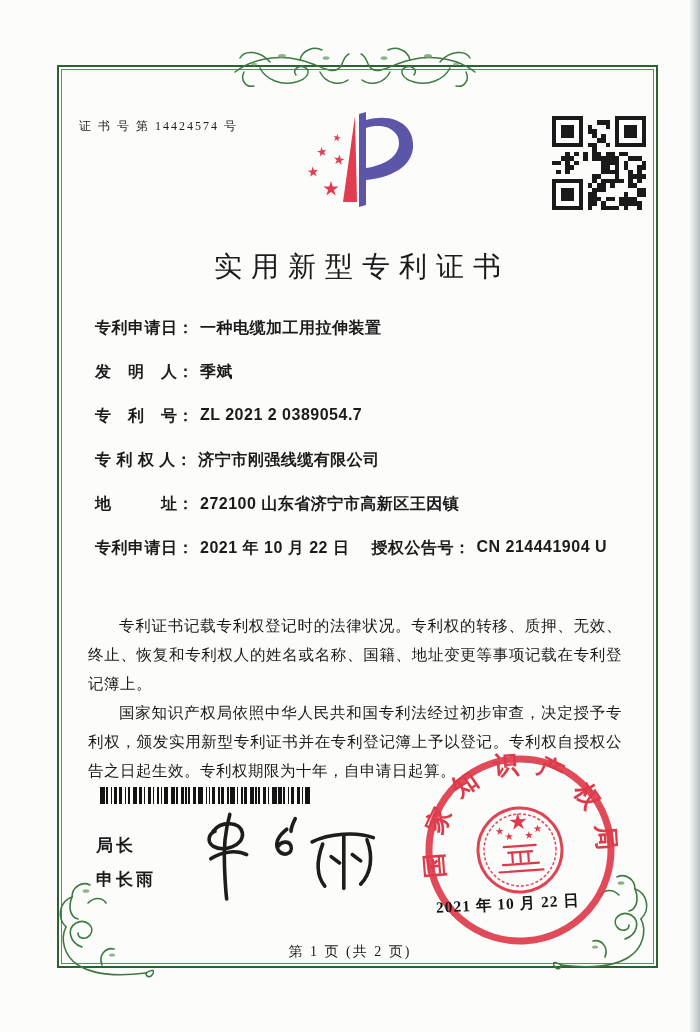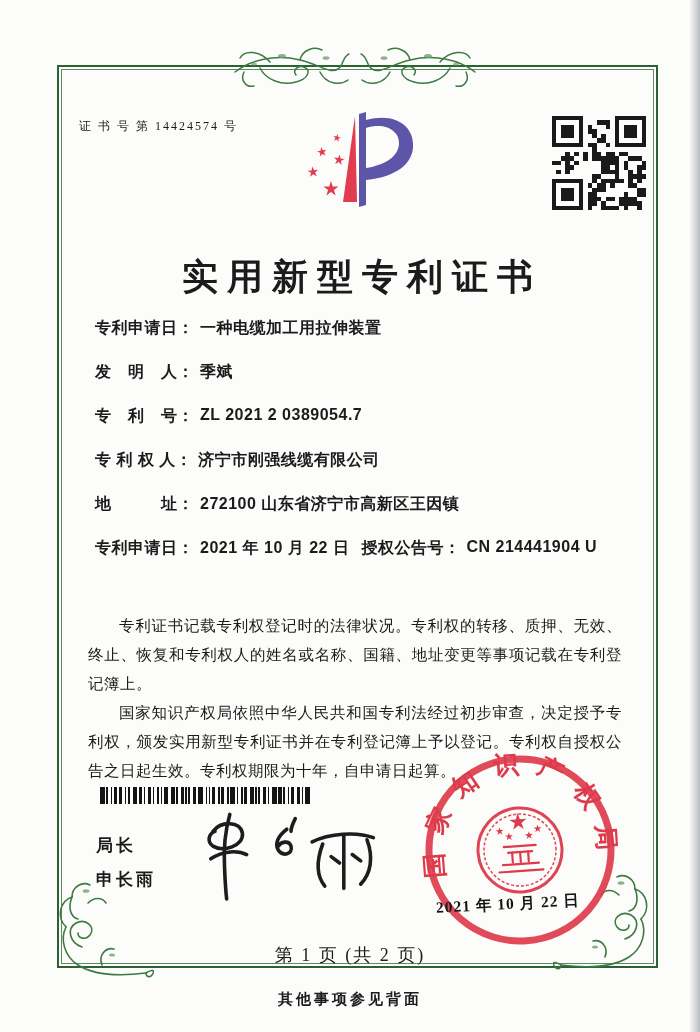--- a/index.html
+++ b/index.html
@@ -8,46 +8,46 @@
   .edge-shadow{position:absolute;right:0;top:0;width:11px;height:100%;
          background:linear-gradient(to right,rgba(182,190,195,0),#b6bec3);}
   
   .frame{position:absolute;left:57px;top:65px;width:597px;height:899px;border:2px solid #2d6134;}
   .frame-inner{position:absolute;inset:2px;border:1px solid #5d8a62;}
   
   .cert-no{position:absolute;left:79px;top:118px;font-size:12px;letter-spacing:2px;}
   .logo{position:absolute;left:293px;top:110px;}
   .qr{position:absolute;left:552px;top:116px;}
   .title{position:absolute;left:0;right:0;top:229px;text-align:center;
-         font-size:36px;font-weight:bold;letter-spacing:9px;margin-left:24px;}
+         font-size:28px;font-weight:normal;letter-spacing:9px;margin-left:24px;}
   
   .fields{position:absolute;left:95px;top:318px;display:flex;flex-direction:column;gap:27px;
           font-family:"Liberation Sans",sans-serif;font-size:16px;font-weight:bold;letter-spacing:.5px;}
   .frow{display:flex;white-space:nowrap;height:17px;}
   .frow .lbl{margin-right:6px;}
-  .grant-gap{margin-left:12px;}
+  .grant-gap{margin-left:22px;}
   
   .paras{position:absolute;left:88px;top:611px;width:534px;font-size:15.5px;
          line-height:29px;text-align:justify;letter-spacing:.5px;}
   .paras p{margin:0;text-indent:2em;}
   
   .barcode{position:absolute;left:100px;top:787px;height:17px;display:flex;}
   .barcode span{display:block;background:#141414;}
   
   .signer{position:absolute;left:96px;font-family:"Liberation Sans",sans-serif;
           font-size:17px;font-weight:bold;letter-spacing:3px;}
   .role{top:834px;} .name{top:868px;}
   .sig{position:absolute;left:198px;top:806px;}
   
   .seal{position:absolute;left:420px;top:750px;transform:rotate(-4deg);}
   .seal-date{position:absolute;left:436px;top:894px;font-size:15.5px;font-weight:bold;
              letter-spacing:1px;transform:rotate(-3deg);z-index:5;color:#151515;}
   
   .pagination{position:absolute;left:0;right:0;top:943px;text-align:center;
-              font-size:18px;letter-spacing:2px;}
+              font-size:14px;letter-spacing:2px;}
   .back-note{position:absolute;left:0;right:0;top:990px;text-align:center;
              font-size:15px;font-weight:bold;letter-spacing:3px;}
   
   .orn-top{position:absolute;left:230px;top:42px;}
   .orn-bl{position:absolute;left:42px;top:877px;}
   .orn-br{position:absolute;left:553px;top:869px;transform:scaleX(-1);}
   svg{display:block;}
 </style>
 </head>
 <body>
@@ -382,14 +382,13 @@
       <path d="M84,96 L116,96"></path>
       <path d="M88,102 L112,102"></path>
       <path d="M92,102 L92,112 M100,102 L100,112 M108,102 L108,112"></path>
       <path d="M82,114 L118,114"></path>
       <path d="M78,121 L122,121"></path>
     </g>
   </svg>
   <div class="seal-date">2021 年 10 月 22 日</div>
 
   <div class="pagination">第 1 页 (共 2 页)</div>
-  <div class="back-note">其他事项参见背面</div>
 </div>
 
 </body></html>

